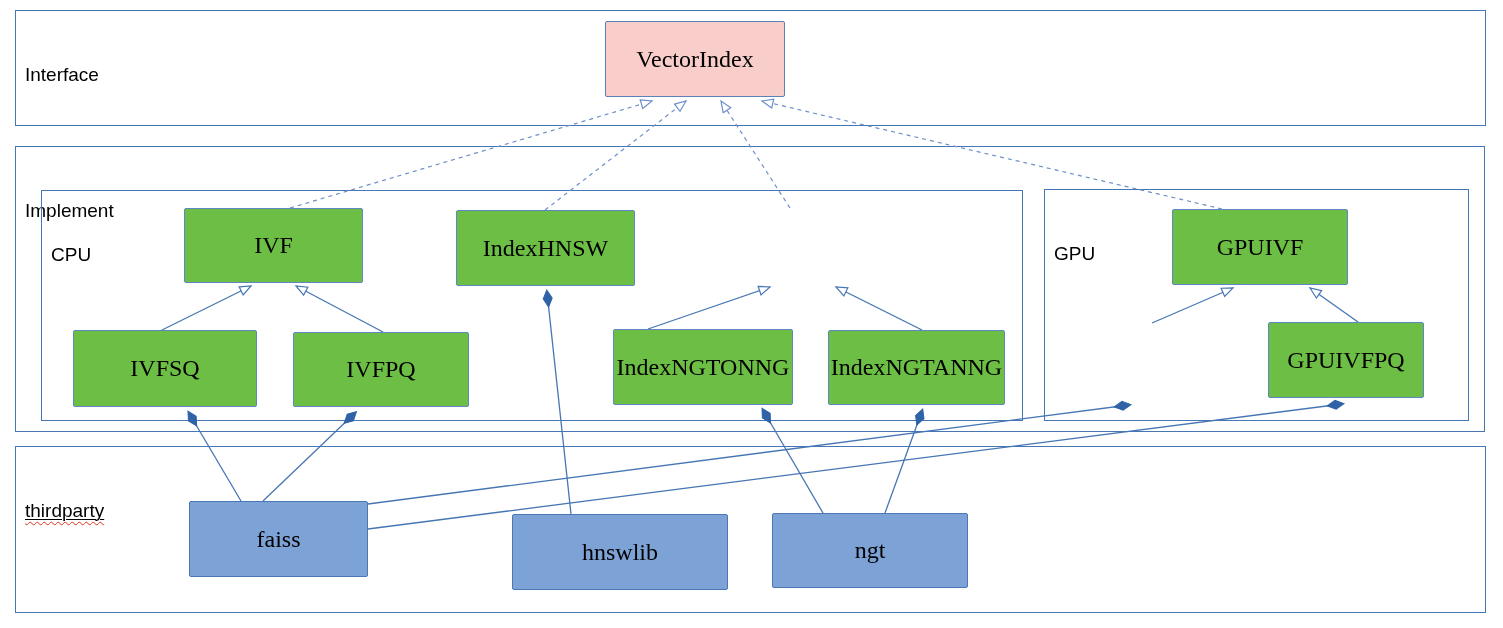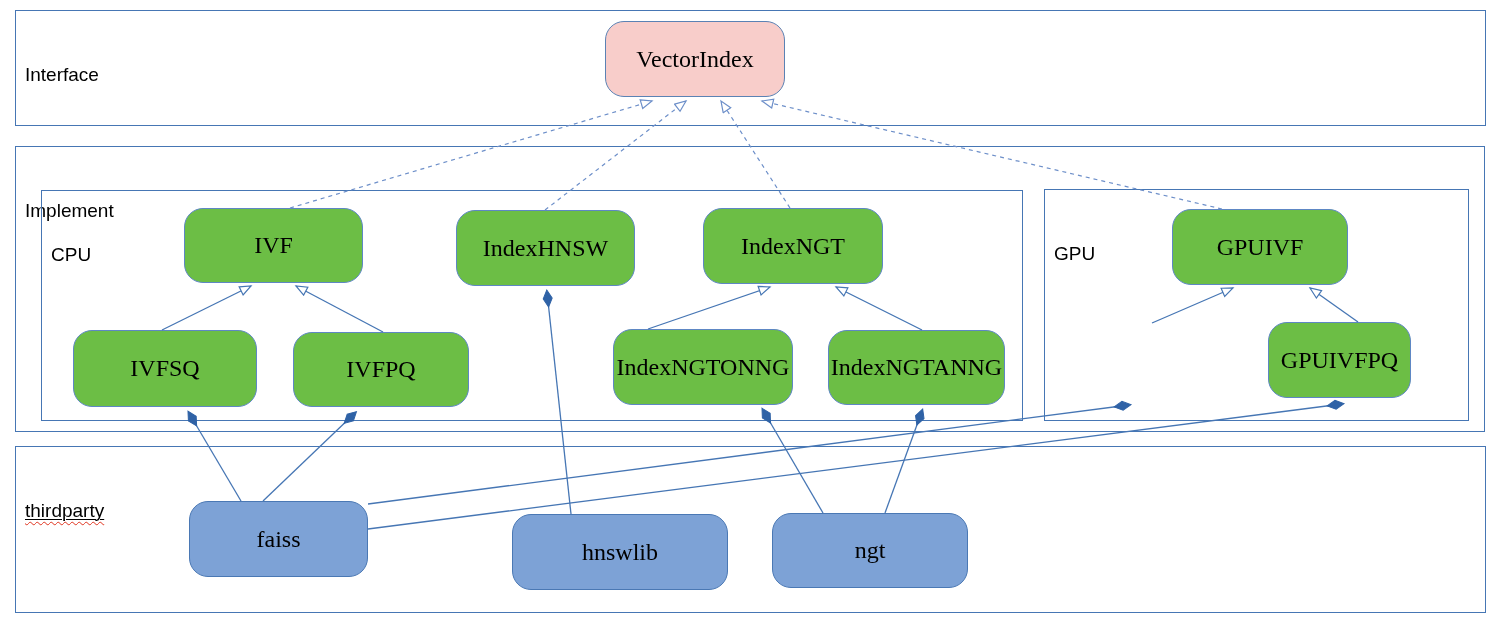--- a/index.html
+++ b/index.html
@@ -7,39 +7,39 @@
     position:relative;width:1503px;height:628px;background:#fff;overflow:hidden;
     font-family:"Liberation Sans",sans-serif;
   }
   
   .sec{position:absolute;box-sizing:border-box;border:1.5px solid var(--frame,#4676b4);background:transparent;}
   .sec-label{position:absolute;left:9px;top:5px;font-size:19px;color:#000;white-space:nowrap;margin-top:48px;}
   .misspelled{text-decoration-line:underline;text-decoration-style:wavy;text-decoration-color:var(--squiggle,#e0341f);text-decoration-thickness:1px;text-underline-offset:4px;}
   .misspelled .inner-underline{text-decoration-line:underline;text-decoration-style:solid;text-decoration-color:#000;text-decoration-thickness:1px;text-underline-offset:2px;}
   
   .node{
-    position:absolute;box-sizing:border-box;border-radius:19px;
+    position:absolute;box-sizing:border-box;border-radius:2px;
     display:flex;align-items:center;justify-content:center;
     font-family:"Liberation Serif",serif;font-size:24px;color:#000;
   }
   .node.green{background:var(--node-green,#6cbe45);border:1.6px solid var(--node-green-border,#5e87c4);}
   .node.blue {background:var(--node-blue,#7da2d6);border:1.6px solid var(--node-blue-border,#4a78b4);}
   .node.pink {background:var(--node-pink,#f8cdca);border:1.6px solid var(--node-pink-border,#5b82b4);}
   
   #n-vectorindex {left:605px;top:21px; width:180px;height:76px;}
   #n-ivf         {left:184px;top:208px;width:179px;height:75px;}
   #n-indexhnsw   {left:456px;top:210px;width:179px;height:76px;}
   #n-indexngt    {left:703px;top:208px;width:180px;height:76px;}
   #n-ivfsq       {left:73px; top:330px;width:184px;height:77px;}
   #n-ivfpq       {left:293px;top:332px;width:176px;height:75px;}
   #n-indexngtonng{left:613px;top:329px;width:180px;height:76px;}
   #n-indexngtanng{left:828px;top:330px;width:177px;height:75px;}
   #n-gpuivf      {left:1172px;top:209px;width:176px;height:76px;}
   #n-gpuivfsq    {left:1065px;top:323px;width:178px;height:77px;}
-  #n-gpuivfpq    {left:1268px;top:322px;width:143px;height:76px;}
+  #n-gpuivfpq    {left:1268px;top:322px;width:156px;height:76px;}
   #n-faiss       {left:189px;top:501px;width:179px;height:76px;text-align:center;}
   #n-hnswlib     {left:512px;top:514px;width:216px;height:76px;}
   #n-ngt         {left:772px;top:513px;width:196px;height:75px;}
   
   #sec-interface {left:15px;  top:10px; width:1471px;height:116px;}
   #sec-implement {left:15px;  top:146px;width:1470px;height:286px;}
   #sec-cpu       {left:41px;  top:190px;width:982px; height:231px;}
   #sec-gpu       {left:1044px;top:189px;width:425px; height:232px;}
   #sec-thirdparty{left:15px;  top:446px;width:1471px;height:167px;}
   
@@ -72,23 +72,20 @@
   </div>
 
   <div class="node pink" id="n-vectorindex">
     <span>VectorIndex</span>
   </div>
   <div class="node green" id="n-ivf">
     <span>IVF</span>
   </div>
   <div class="node green" id="n-indexhnsw">
     <span>IndexHNSW</span>
-  </div>
-  <div class="node green" id="n-indexngt">
-    <span>IndexNGT</span>
   </div>
   <div class="node green" id="n-ivfsq">
     <span>IVFSQ</span>
   </div>
   <div class="node green" id="n-ivfpq">
     <span>IVFPQ</span>
   </div>
   <div class="node green" id="n-indexngtonng">
     <span>IndexNGTONNG</span>
   </div>

